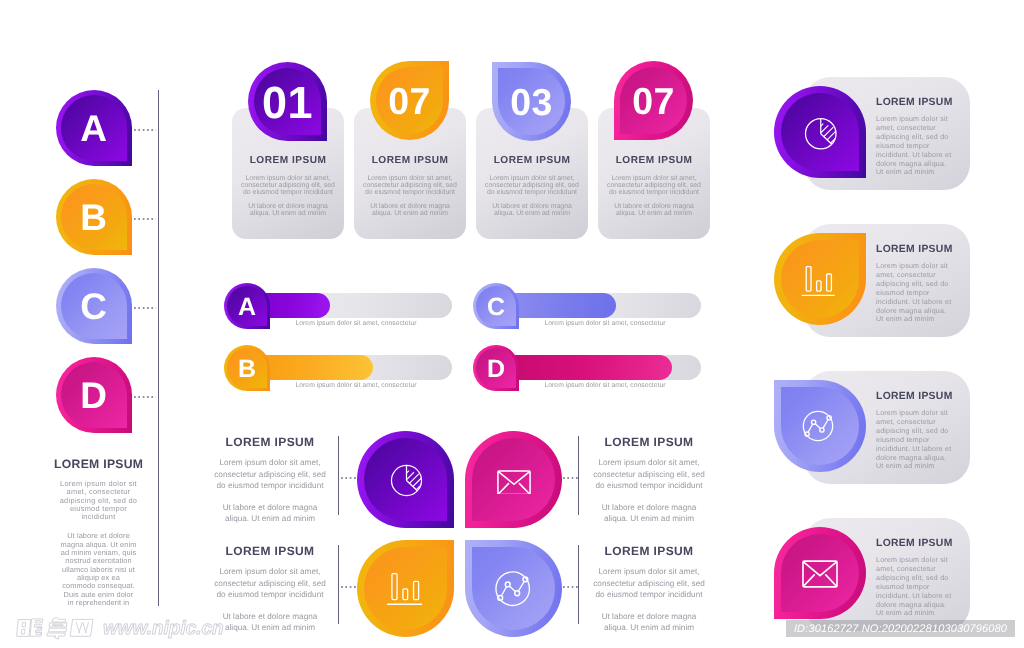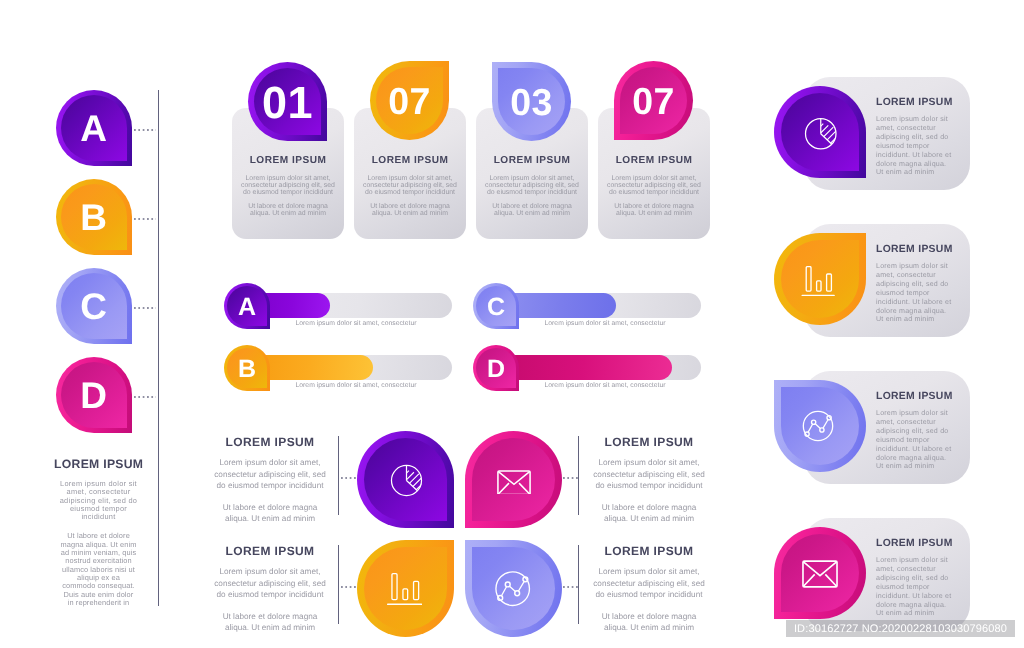--- a/index.html
+++ b/index.html
@@ -48,21 +48,21 @@
             color:#9a9aa4; letter-spacing:0.2px; }
 
   
   .wm { position:absolute; left:14px; top:616px; display:flex; align-items:flex-start; }
   .wm-logo { width:82px; height:24px; }
   .wm-url { font-family:"Liberation Sans", sans-serif; font-style:italic; font-weight:bold;
             font-size:19px; line-height:19px; margin-top:3px; margin-left:7px;
             color:#fff; -webkit-text-stroke:0.9px #cfcfd8; letter-spacing:0px; }
   .idbar { position:absolute; left:786px; top:620px; width:229px; height:17px;
            background:rgba(135,135,140,0.42); color:#fff; font-size:11px;
-           display:flex; align-items:center; justify-content:center; letter-spacing:0.15px; }
+           display:flex; align-items:center; justify-content:center; letter-spacing:0.15px;font-style:italic; }
 
   
   .pbar { position:absolute; width:250px; height:56px; }
   .ptrack { position:absolute; height:25px; border-radius:12.5px;
             background:linear-gradient(100deg,#eeedf0 0%,#e6e5ea 55%,#d8d7de 100%); }
   .pfill { position:absolute; left:0; top:0; height:100%; border-radius:12.5px; }
   .f-purple { background:linear-gradient(95deg,#7a00c8 0%,#8a06dc 55%,#9c16f0 100%); }
   .f-orange { background:linear-gradient(95deg,#f79a10 0%,#fbab1f 50%,#fdc336 100%); }
   .f-peri   { background:linear-gradient(95deg,#8f91f0 0%,#7b7dec 55%,#6d70ea 100%); }
   .f-pink   { background:linear-gradient(95deg,#c40a6c 0%,#d8107c 50%,#ec2c94 100%); }
@@ -368,17 +368,41 @@
           <rect x="1.2" y="1.2" width="41.6" height="31.6" rx="1.5" fill="none" stroke="#fff" stroke-width="2"></rect>
           <path d="M1.8 2.2 L22 19 L42.2 2.2" fill="none" stroke="#fff" stroke-width="2"></path>
           <path d="M1.8 32 L15.5 17.5 M42.2 32 L28.5 17.5" fill="none" stroke="#fff" stroke-width="2"></path>
         </svg>
       </div>
       <div class="rtitle">LOREM IPSUM</div>
       <div class="rbody">Lorem ipsum dolor sit amet, consectetur adipiscing elit, sed do eiusmod tempor incididunt. Ut labore et dolore magna aliqua. Ut enim ad minim</div>
     </div>
   </div>
 
+  <div class="wm">
+    <svg viewBox="0 0 82 24" class="wm-logo">
+      <g fill="none" stroke="#cfcfd8" stroke-width="0.9" stroke-linejoin="round">
+
+        <path d="M4.2 3.6 h12.4 l-1.6 16.8 h-12.4 z"></path>
+        <path d="M8.6 6.6 h3.2 l-0.5 4.2 h-3.2 z"></path>
+        <path d="M7.9 13.4 h3.2 l-0.6 4.6 h-3.2 z"></path>
+        <path d="M17.6 2.9 h11.2 l-0.9 5.8 h-7.4 l-0.35 2.3 h7.6 l-0.5 3.3 h-5.6 l-0.3 1.9 h6.2 l-0.6 4.0 h-10.9 z"></path>
+        <path d="M21.5 4.7 h5.1 l-0.35 2.2 h-5.1 z"></path>
+        <path d="M23.4 10.9 h4.5 l-0.3 1.9 h-4.5 z"></path>
+        <path d="M22.6 16.4 h4.9 l-0.3 2.0 h-4.9 z"></path>
+
+        <path d="M38.7 3.3 l3.5 -2.0 l3.1 2.0 h6.4 l-0.45 2.8 h-13.3 z"></path>
+        <path d="M35.6 6.9 h17.4 l-0.6 4.0 h-17.4 z"></path>
+        <path d="M38.8 8.2 h10.2 l-0.2 1.4 h-10.2 z"></path>
+        <path d="M35.1 12.2 h17.4 l-0.55 3.6 h-17.4 z"></path>
+        <path d="M33.4 17.0 h17.9 l-0.45 3.0 h-6.0 l-0.5 3.2 l-3.6 -1.6 l1.4 -1.6 h-9.3 z"></path>
+
+        <path d="M58.6 3.4 h20.4 l-2.5 16.9 h-20.4 z"></path>
+        <path d="M62.2 6.2 l3.4 10.8 M68.2 6.2 l-3.4 10.8 M68.8 6.2 l3.2 10.8 M74.6 6.2 l-3.2 10.8"></path>
+      </g>
+    </svg>
+    <span class="wm-url">www.nipic.cn</span>
+  </div>
   <div class="idbar">
     <span>ID:30162727 NO:20200228103030796080</span>
   </div>
 
 </div>
 
 </body></html>

